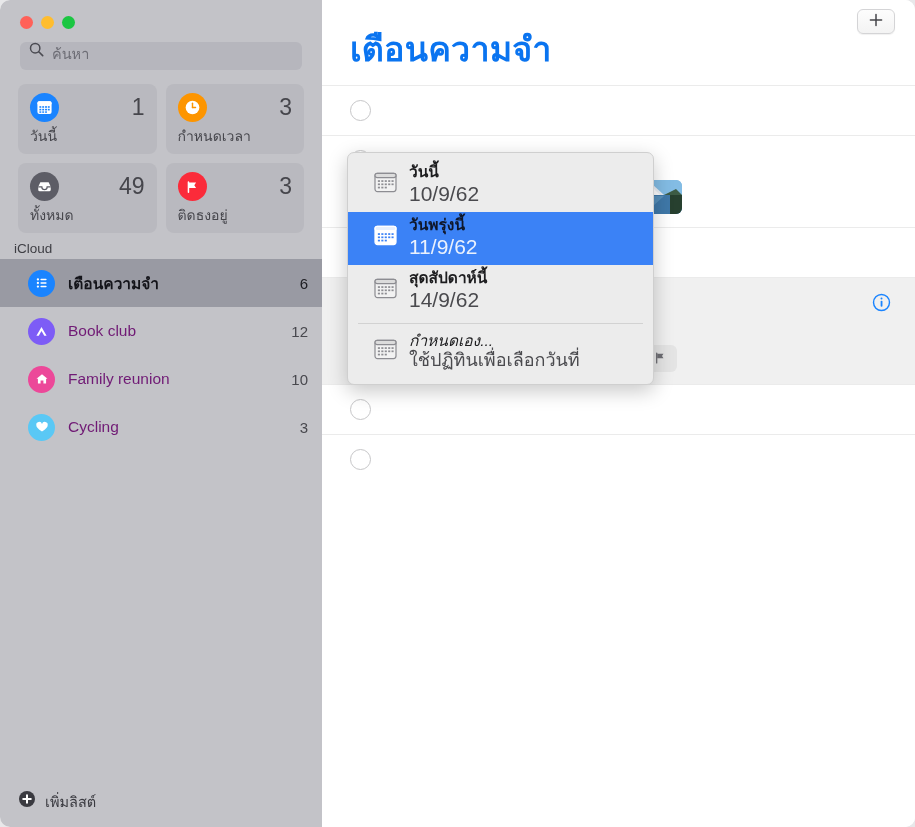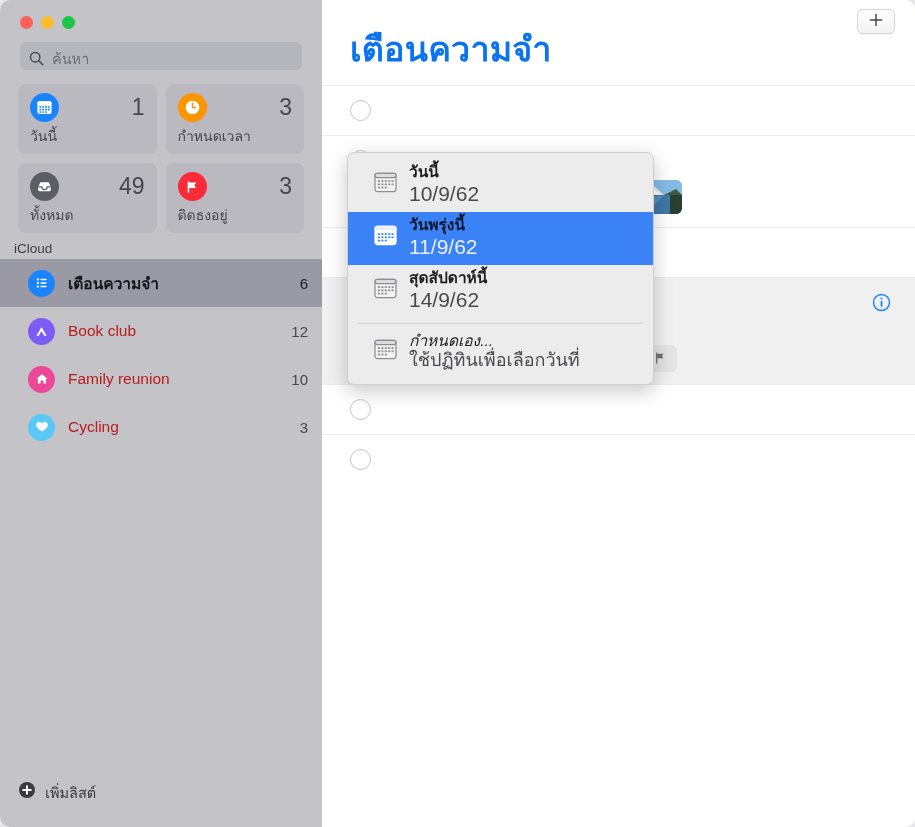--- a/index.html
+++ b/index.html
@@ -31,21 +31,21 @@
     height: 36px; align-items: flex-start;
   }
   .light { width: 13px; height: 13px; border-radius: 50%; display: block; }
   .light.red { background: #ff6159; }
   .light.yellow { background: #ffbd2e; }
   .light.green { background: #1bc642; }
 
   .search-wrap { padding: 6px 20px 0 20px; }
   .search-field {
     height: 28px; background: #b6b6bd; border-radius: 6px;
-    display: flex; align-items: flex-end; gap: 8px; padding: 0 9px;
+    display: flex; align-items: flex-start; gap: 8px; padding: 0 9px;
   }
   .search-icon { flex: 0 0 15px; }
   .search-placeholder { color: #6e6e76; font-size: 14.5px; }
 
   .tiles {
     display: grid; grid-template-columns: 1fr 1fr;
     gap: 9px; padding: 14px 18px 0 18px;
   }
   .tile {
     background: #b9b9bf; border-radius: 8px;
@@ -67,27 +67,27 @@
   .list-row {
     display: flex; align-items: center;
     height: 48px; padding: 0 14px 0 28px; gap: 13px;
   }
   .list-row.selected { background: #999aa3; }
   .list-icon {
     width: 27px; height: 27px; border-radius: 50%;
     display: flex; align-items: center; justify-content: center;
     flex: 0 0 27px;
   }
-  .list-name { font-size: 15.5px; color: #b91c1c; flex: 1; }
+  .list-name { font-size: 15.5px; color: #701a75; flex: 1; }
   .list-row.selected .list-name { color: #14141a; font-weight: 700; }
   .list-count { font-size: 15px; color: #48484e; }
   .list-row.selected .list-count { color: #1d1d22; }
 
   .sidebar-footer {
-    position: absolute; left: 0; bottom: 9px;
+    position: absolute; left: 0; bottom: 0;
     width: 100%; height: 52px;
     display: flex; align-items: center; gap: 9px;
     padding-left: 18px;
     text-align: center;
   }
   .add-list-label { font-size: 14.5px; color: #3a3a40; }
 
   
   .main {
     flex: 1; height: 827px; background: #ffffff;

